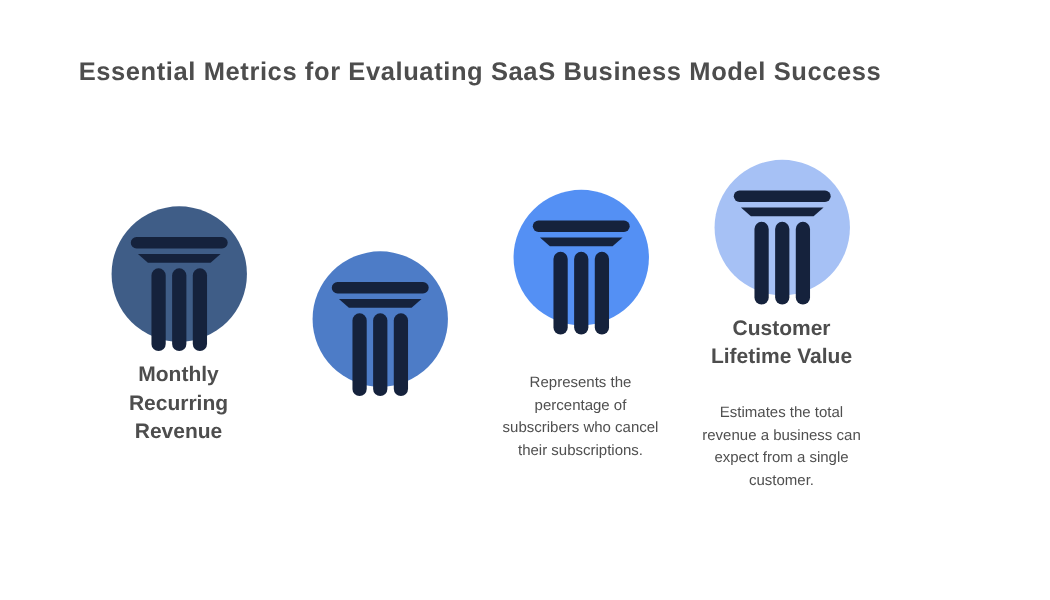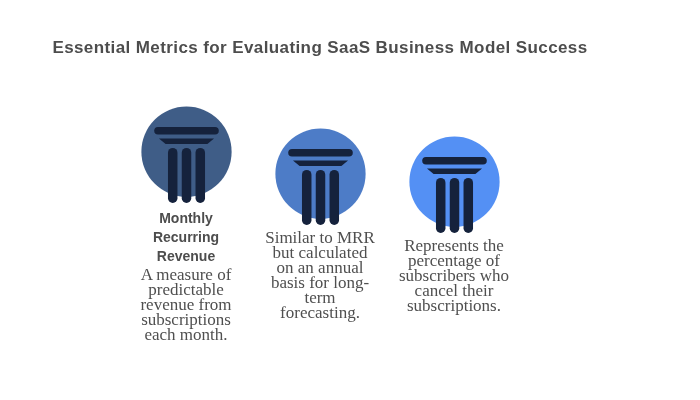--- a/index.html
+++ b/index.html
@@ -42,26 +42,25 @@
   }
   .metric-title {
     margin-top: 2px;
     max-width: 106px;
     font-size: 14px;
     font-weight: bold;
     line-height: 19px;
     color: #4d4d4d;
   }
   .metric-desc {
-    margin-top: 1px;
+    margin-top: 21px;
     max-width: 114px;
-    font-size: 17px;
+    font-size: 10px;
     line-height: 15px;
     color: #4f4f4f;
-    font-family: Liberation Serif, serif;
   }
 </style>
 </head>
 <body>
 
 <div class="canvas">
 
   <h1 class="page-title">Essential Metrics for Evaluating SaaS Business Model Success</h1>
 
   <div class="metrics-row">
@@ -71,47 +70,59 @@
         <circle cx="50" cy="50" r="47.5" fill="#3f5d87"></circle>
         <g fill="#15223c">
           <rect x="16" y="24" width="68" height="8" rx="4"></rect>
           <path d="M21 36 H79 L72 42 H28 Z"></path>
           <rect x="30.5" y="46" width="10" height="58" rx="5"></rect>
           <rect x="45" y="46" width="10" height="58" rx="5"></rect>
           <rect x="59.5" y="46" width="10" height="58" rx="5"></rect>
         </g>
       </svg>
       <div class="metric-title">Monthly Recurring Revenue</div>
-      <div class="metric-desc">A measure of predictable revenue from subscriptions each month.</div>
     </div>
 
     <div class="metric-col">
       <svg class="pillar-svg" viewBox="0 0 100 108" aria-hidden="true">
         <circle cx="50" cy="50" r="47.5" fill="#4d7cc7"></circle>
         <g fill="#15223c">
           <rect x="16" y="24" width="68" height="8" rx="4"></rect>
           <path d="M21 36 H79 L72 42 H28 Z"></path>
           <rect x="30.5" y="46" width="10" height="58" rx="5"></rect>
           <rect x="45" y="46" width="10" height="58" rx="5"></rect>
           <rect x="59.5" y="46" width="10" height="58" rx="5"></rect>
         </g>
       </svg>
-      <div class="metric-desc">Similar to MRR but calculated on an annual basis for long-term forecasting.</div>
     </div>
 
 
     <div class="metric-col">
       <svg class="pillar-svg" viewBox="0 0 100 108" aria-hidden="true">
         <circle cx="50" cy="50" r="47.5" fill="#5490f4"></circle>
         <g fill="#15223c">
           <rect x="16" y="24" width="68" height="8" rx="4"></rect>
           <path d="M21 36 H79 L72 42 H28 Z"></path>
           <rect x="30.5" y="46" width="10" height="58" rx="5"></rect>
           <rect x="45" y="46" width="10" height="58" rx="5"></rect>
           <rect x="59.5" y="46" width="10" height="58" rx="5"></rect>
         </g>
       </svg>
       <div class="metric-desc">Represents the percentage of subscribers who cancel their subscriptions.</div>
     </div>
 
+    <div class="metric-col">
+      <svg class="pillar-svg" viewBox="0 0 100 108" aria-hidden="true">
+        <circle cx="50" cy="50" r="47.5" fill="#a6c1f5"></circle>
+        <g fill="#15223c">
+          <rect x="16" y="24" width="68" height="8" rx="4"></rect>
+          <path d="M21 36 H79 L72 42 H28 Z"></path>
+          <rect x="30.5" y="46" width="10" height="58" rx="5"></rect>
+          <rect x="45" y="46" width="10" height="58" rx="5"></rect>
+          <rect x="59.5" y="46" width="10" height="58" rx="5"></rect>
+        </g>
+      </svg>
+      <div class="metric-title">Customer Lifetime Value</div>
+      <div class="metric-desc">Estimates the total revenue a business can expect from a single customer.</div>
+    </div>
 
   </div>
 </div>
 
 </body></html>

